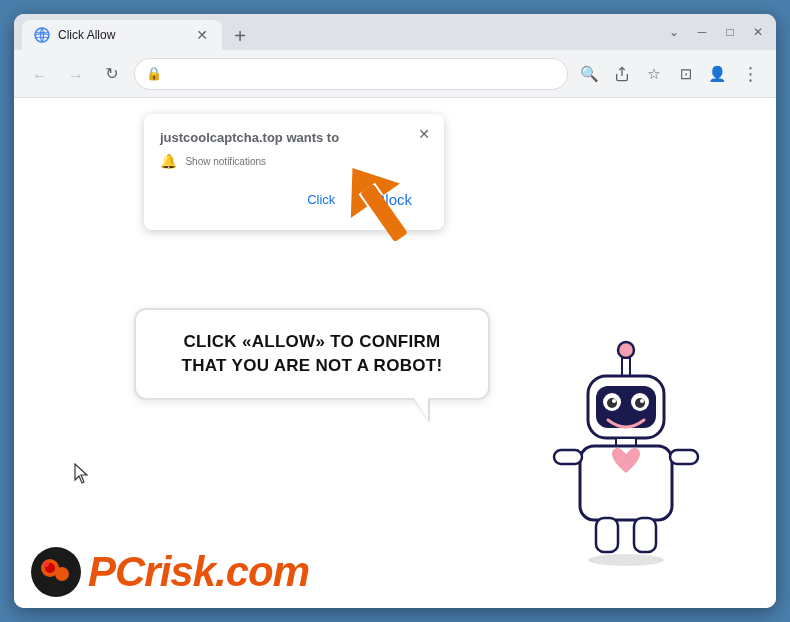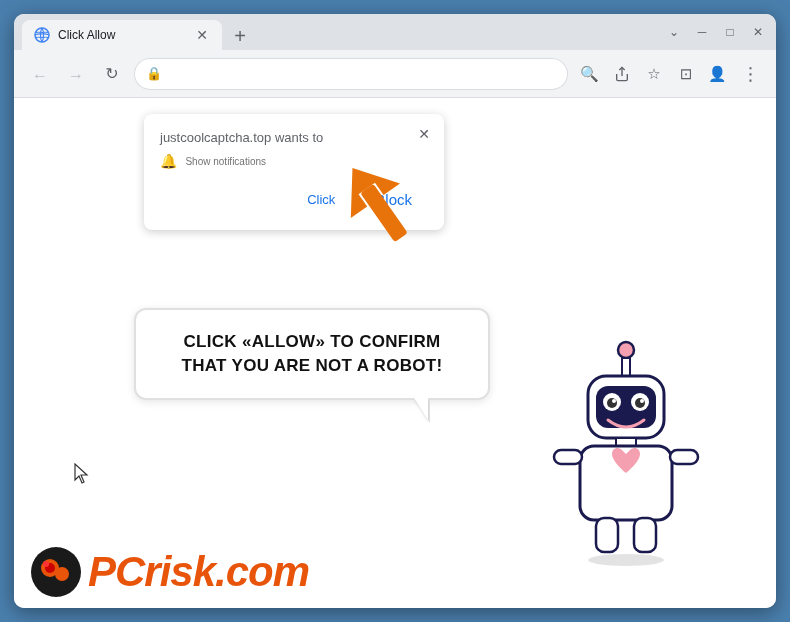--- a/index.html
+++ b/index.html
@@ -210,20 +210,21 @@
       box-shadow: 0 2px 10px rgba(0,0,0,0.2);
       padding: 16px;
       width: 300px;
       z-index: 10;
     }
 
     .dialog-title {
       font-size: 13px;
       color: #5f6368;
       margin-bottom: 8px;
+      font-weight: bold;
     }
 
     .dialog-permission {
       display: flex;
       align-items: center;
       gap: 8px;
       margin-bottom: 16px;
     }
 
     .bell-icon {

